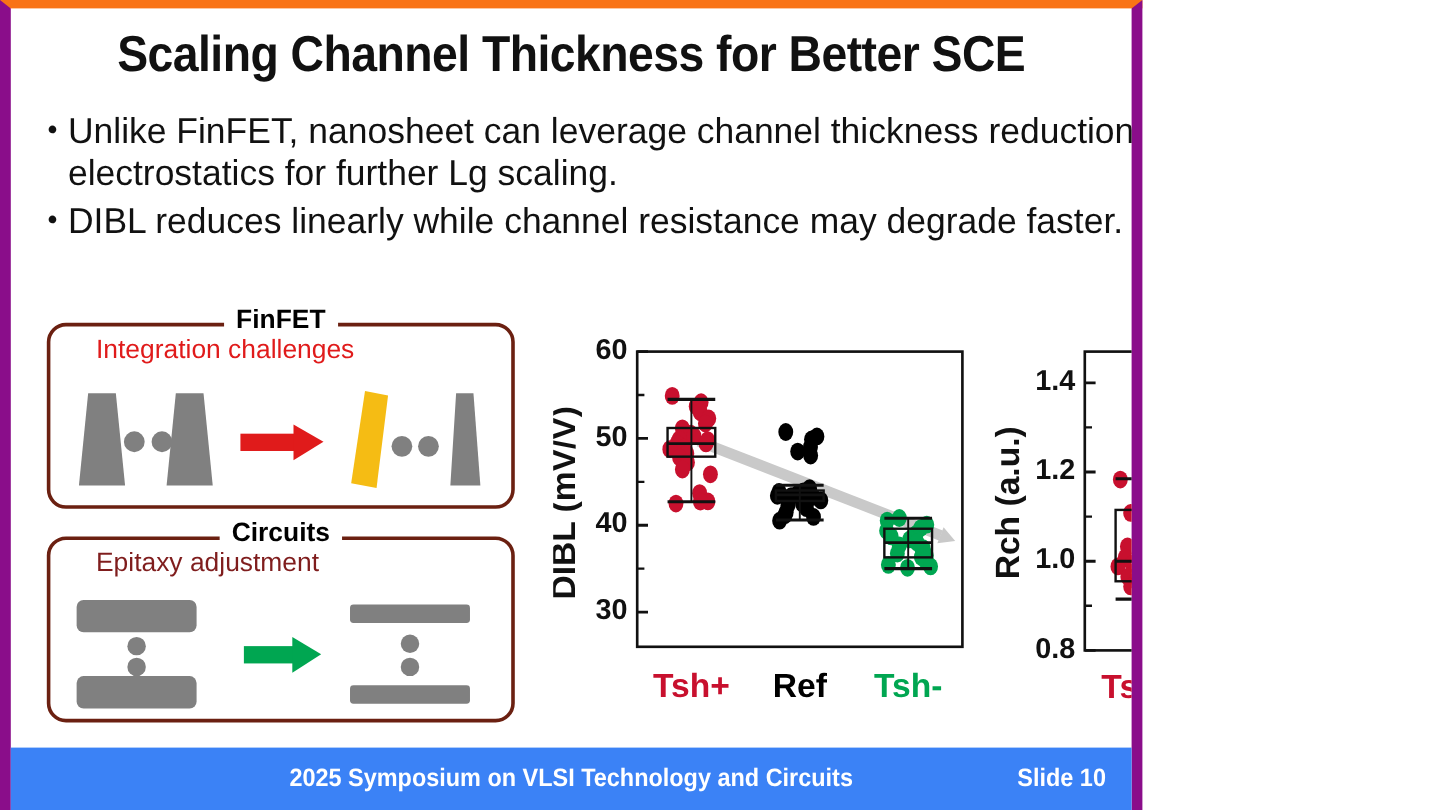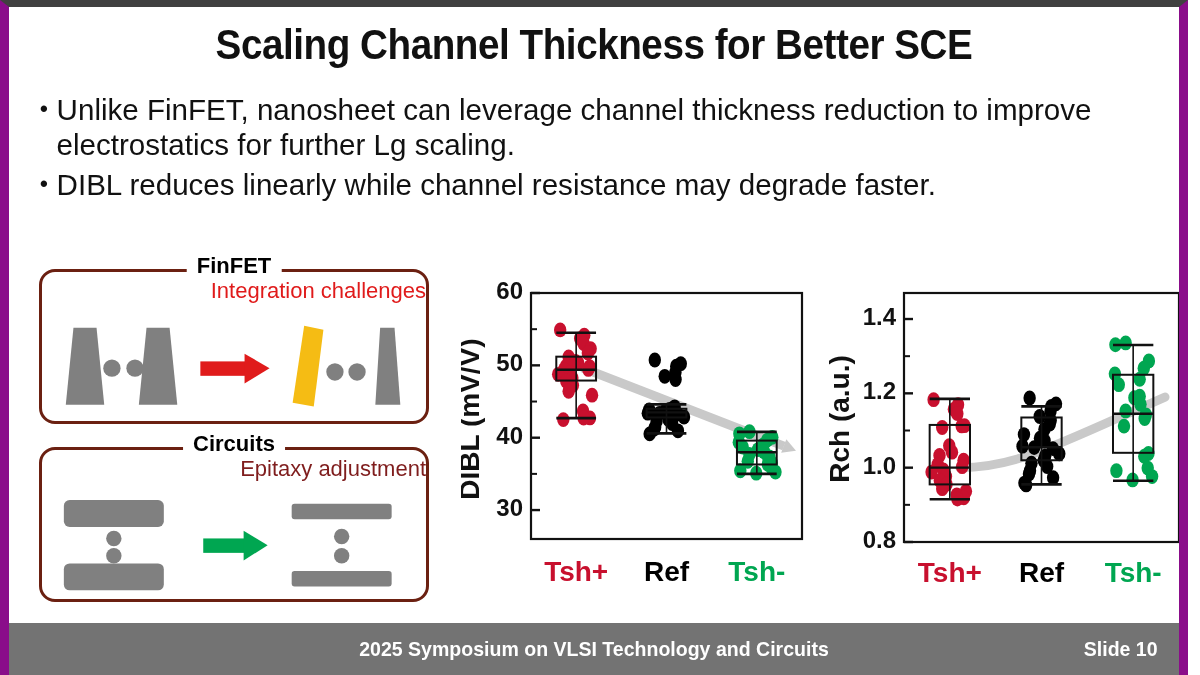--- a/index.html
+++ b/index.html
@@ -6,26 +6,26 @@
     margin: 0; padding: 0;
     background: #ffffff;
   }
   body {
     width: 1200px; height: 675px;
     font-family: "Liberation Sans", sans-serif;
     overflow: hidden;
   }
   #slide {
     position: relative;
-    width: 1188px; height: 675px;
+    width: 952px; height: 675px;
     background: #ffffff;
     box-sizing: border-box;
     border-left: 9px solid #8a0d8a;
     border-right: 9px solid #8a0d8a;
-    border-top: 7px solid #404040;
+    border-top: 7px solid #f97316;
     overflow: hidden;
   }
   
   #title {
     position: absolute;
     left: 0; right: 0; top: 14px;
     text-align: center;
     font-family: "Liberation Sans", sans-serif;
     font-weight: bold;
     font-size: 42px;
@@ -73,38 +73,39 @@
     background: #ffffff;
     padding: 0 10px;
     font-weight: bold;
     font-size: 22px;
     color: #000000;
     white-space: nowrap;
   }
   .panel-sub {
     position: absolute;
     top: 6px; left: 0; right: 0;
-    text-align: right;
+    text-align: left;
     font-size: 22px;
     white-space: nowrap;
+    padding-left: 38px;
   }
   .sub-red { color: #e01b1b; }
   .sub-green { color: #7f1d1d; }
   .panel-art { position: absolute; left: 0; top: 0; width: 100%; height: 100%; }
   
   .chart-wrap { position: absolute; }
   #chart-dibl  { left: 452px; top: 262px; width: 360px; height: 330px; }
   #chart-rch   { left: 820px; top: 262px; width: 370px; height: 330px; }
   .chart-svg { display: block; }
   
   #footer {
     position: absolute;
     left: -9px; right: -9px; bottom: 0;
     height: 52px;
-    background: #737373;
+    background: #3b82f6;
   }
   #footer-center {
     position: absolute;
     left: 0; right: 0; top: 50%;
     transform: translateY(-50%);
     text-align: center;
     color: #ffffff;
     font-weight: bold;
     font-size: 21px;
     transform: translateY(-50%) scaleX(0.93);

